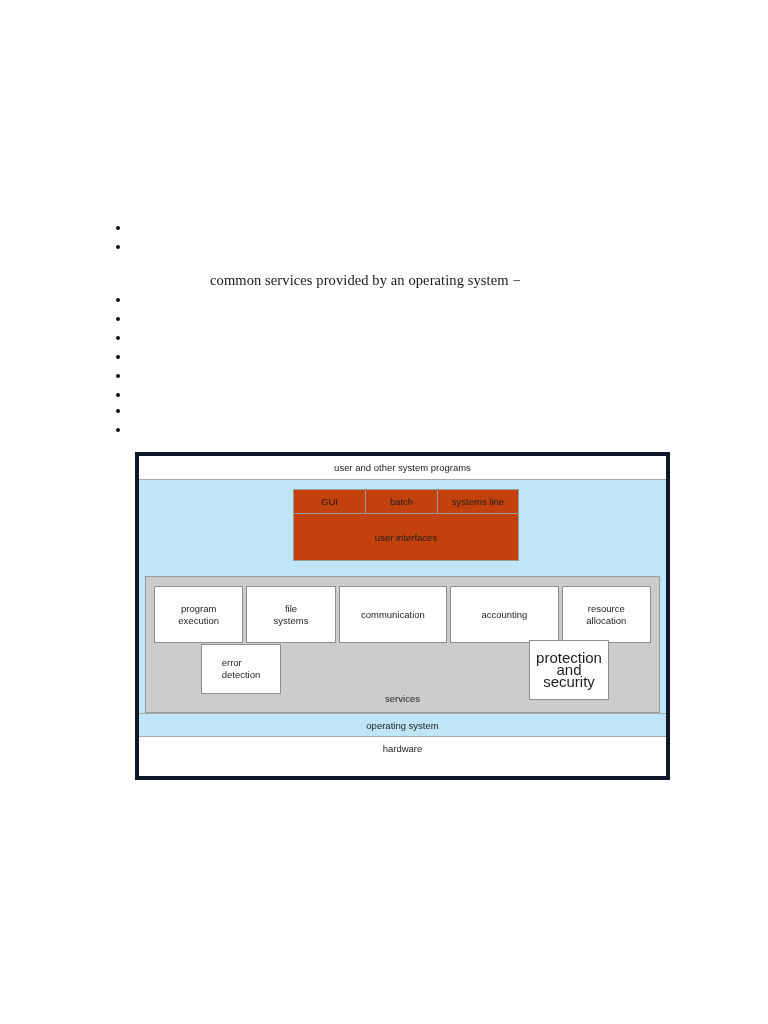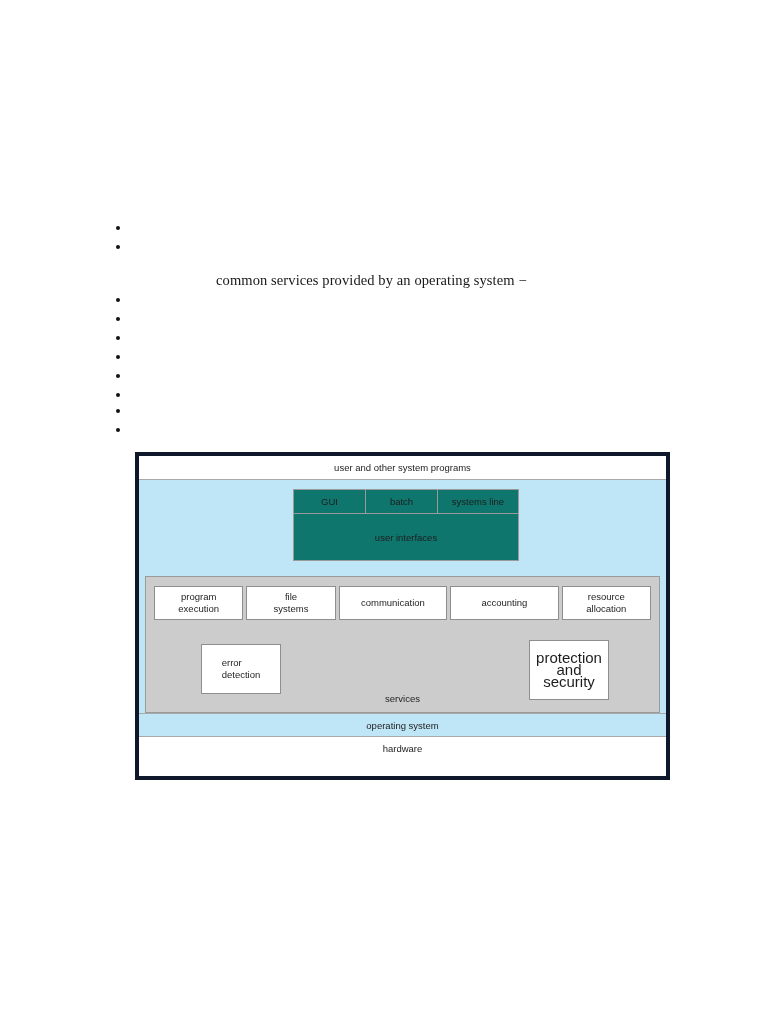--- a/index.html
+++ b/index.html
@@ -44,21 +44,21 @@
     left: 16px;
     top: -2px;
     font-family: "Liberation Serif", serif;
     font-size: 13px;
     color: #ffffff;
     white-space: nowrap;
   }
 
   .lead-line {
     position: absolute;
-    left: 216px;
+    left: 210px;
     top: 272px;
     font-family: "Liberation Serif", serif;
     font-size: 14.5px;
     color: #181818;
     letter-spacing: 0.1px;
     white-space: nowrap;
   }
 
   
   .figure {
@@ -102,21 +102,21 @@
     background: #bfe6f7;
   }
   .ui-block {
     position: absolute;
     left: 154px;
     top: 9px;
     width: 226px;
     height: 72px;
     box-sizing: border-box;
     border: 1px solid #9a9a9a;
-    background: #0f766e;
+    background: #c2410c;
     display: flex;
     flex-direction: column;
   }
   .ui-modes {
     display: flex;
     height: 24px;
     box-sizing: border-box;
     border-bottom: 1px solid #9a9a9a;
   }
   .ui-mode {
@@ -168,21 +168,21 @@
     bottom: 8px;
     text-align: center;
     font-size: 9.5px;
     color: #1d1d1d;
   }
   .service-row-top {
     position: absolute;
     left: 8px;
     top: 9px;
     right: 8px;
-    height: 34px;
+    height: 57px;
     display: flex;
     gap: 3px;
   }
   .service-box {
     box-sizing: border-box;
     border: 1px solid #8e8e8e;
     background: #ffffff;
     display: flex;
     align-items: center;
     justify-content: center;

